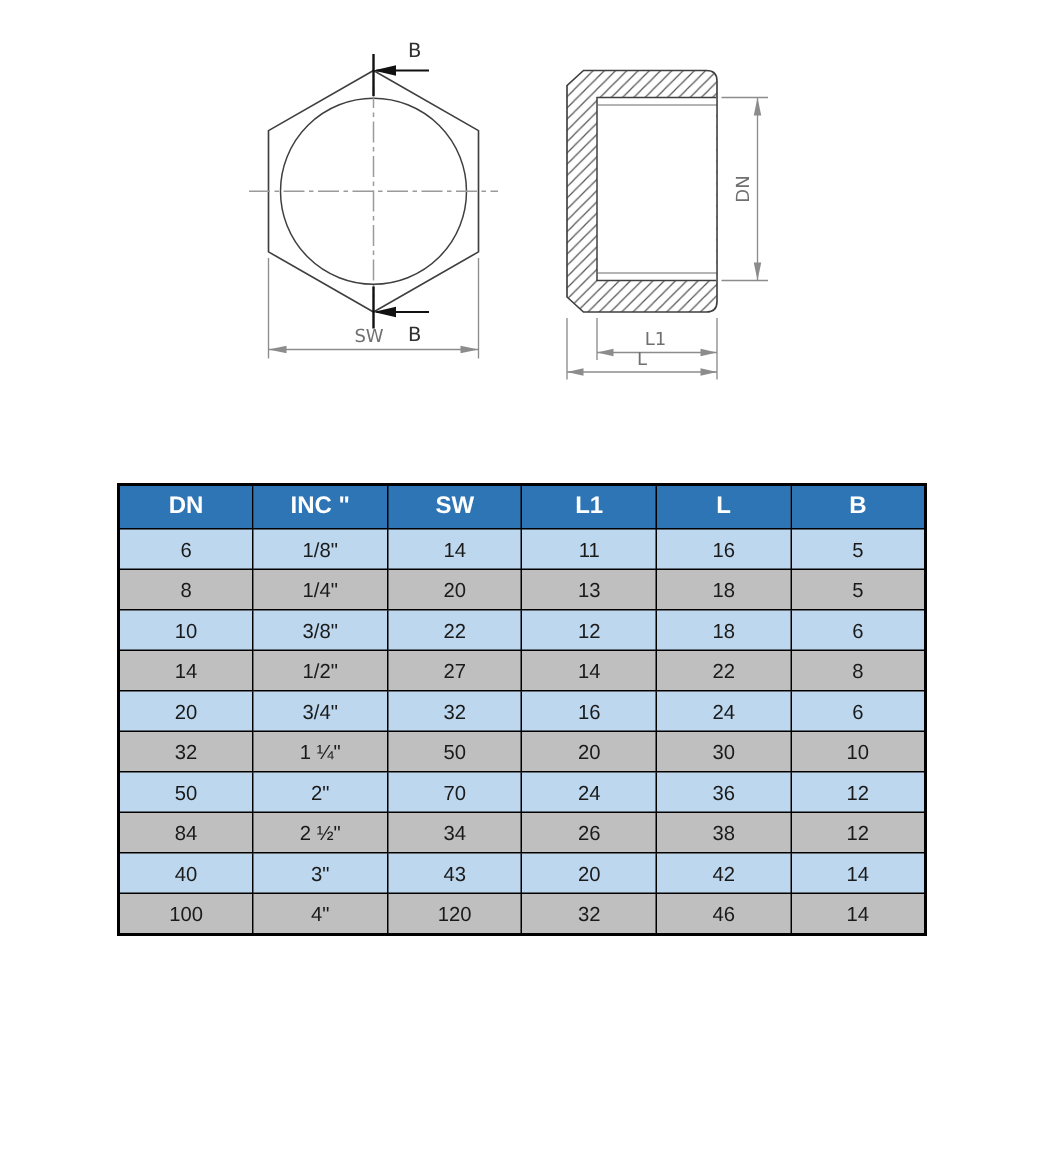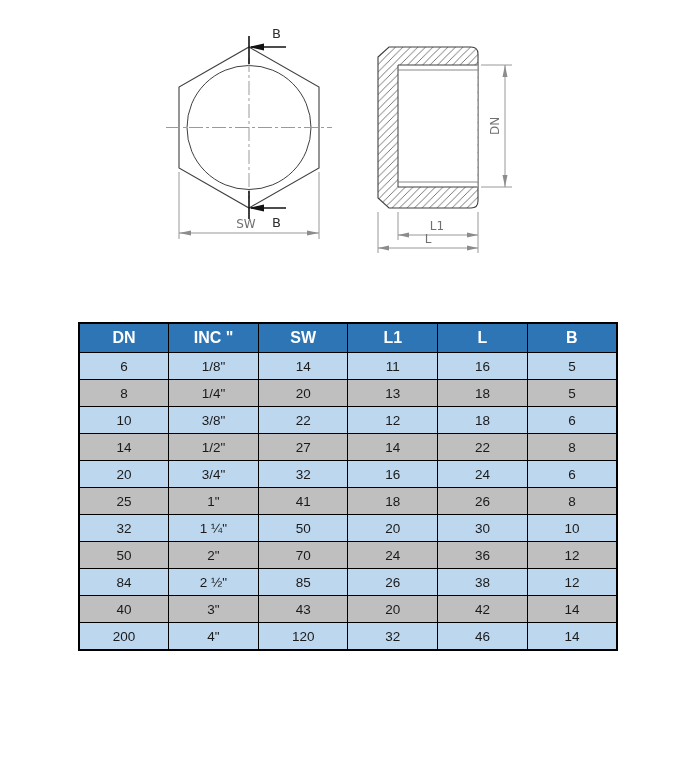--- a/index.html
+++ b/index.html
@@ -177,61 +177,53 @@
         </tr>
         <tr>
           <td>20</td>
           <td>3/4"</td>
           <td>32</td>
           <td>16</td>
           <td>24</td>
           <td>6</td>
         </tr>
         <tr>
-          <td>25</td>
-          <td>1"</td>
-          <td>41</td>
-          <td>18</td>
-          <td>26</td>
-          <td>8</td>
-        </tr>
-        <tr>
           <td>32</td>
           <td>1 ¼"</td>
           <td>50</td>
           <td>20</td>
           <td>30</td>
           <td>10</td>
         </tr>
         <tr>
           <td>50</td>
           <td>2"</td>
           <td>70</td>
           <td>24</td>
           <td>36</td>
           <td>12</td>
         </tr>
         <tr>
           <td>84</td>
           <td>2 ½"</td>
-          <td>85</td>
+          <td>34</td>
           <td>26</td>
           <td>38</td>
           <td>12</td>
         </tr>
         <tr>
           <td>40</td>
           <td>3"</td>
           <td>43</td>
           <td>20</td>
           <td>42</td>
           <td>14</td>
         </tr>
         <tr>
-          <td>200</td>
+          <td>100</td>
           <td>4"</td>
           <td>120</td>
           <td>32</td>
           <td>46</td>
           <td>14</td>
         </tr>
       </tbody>
   </table>
 
 </div>

